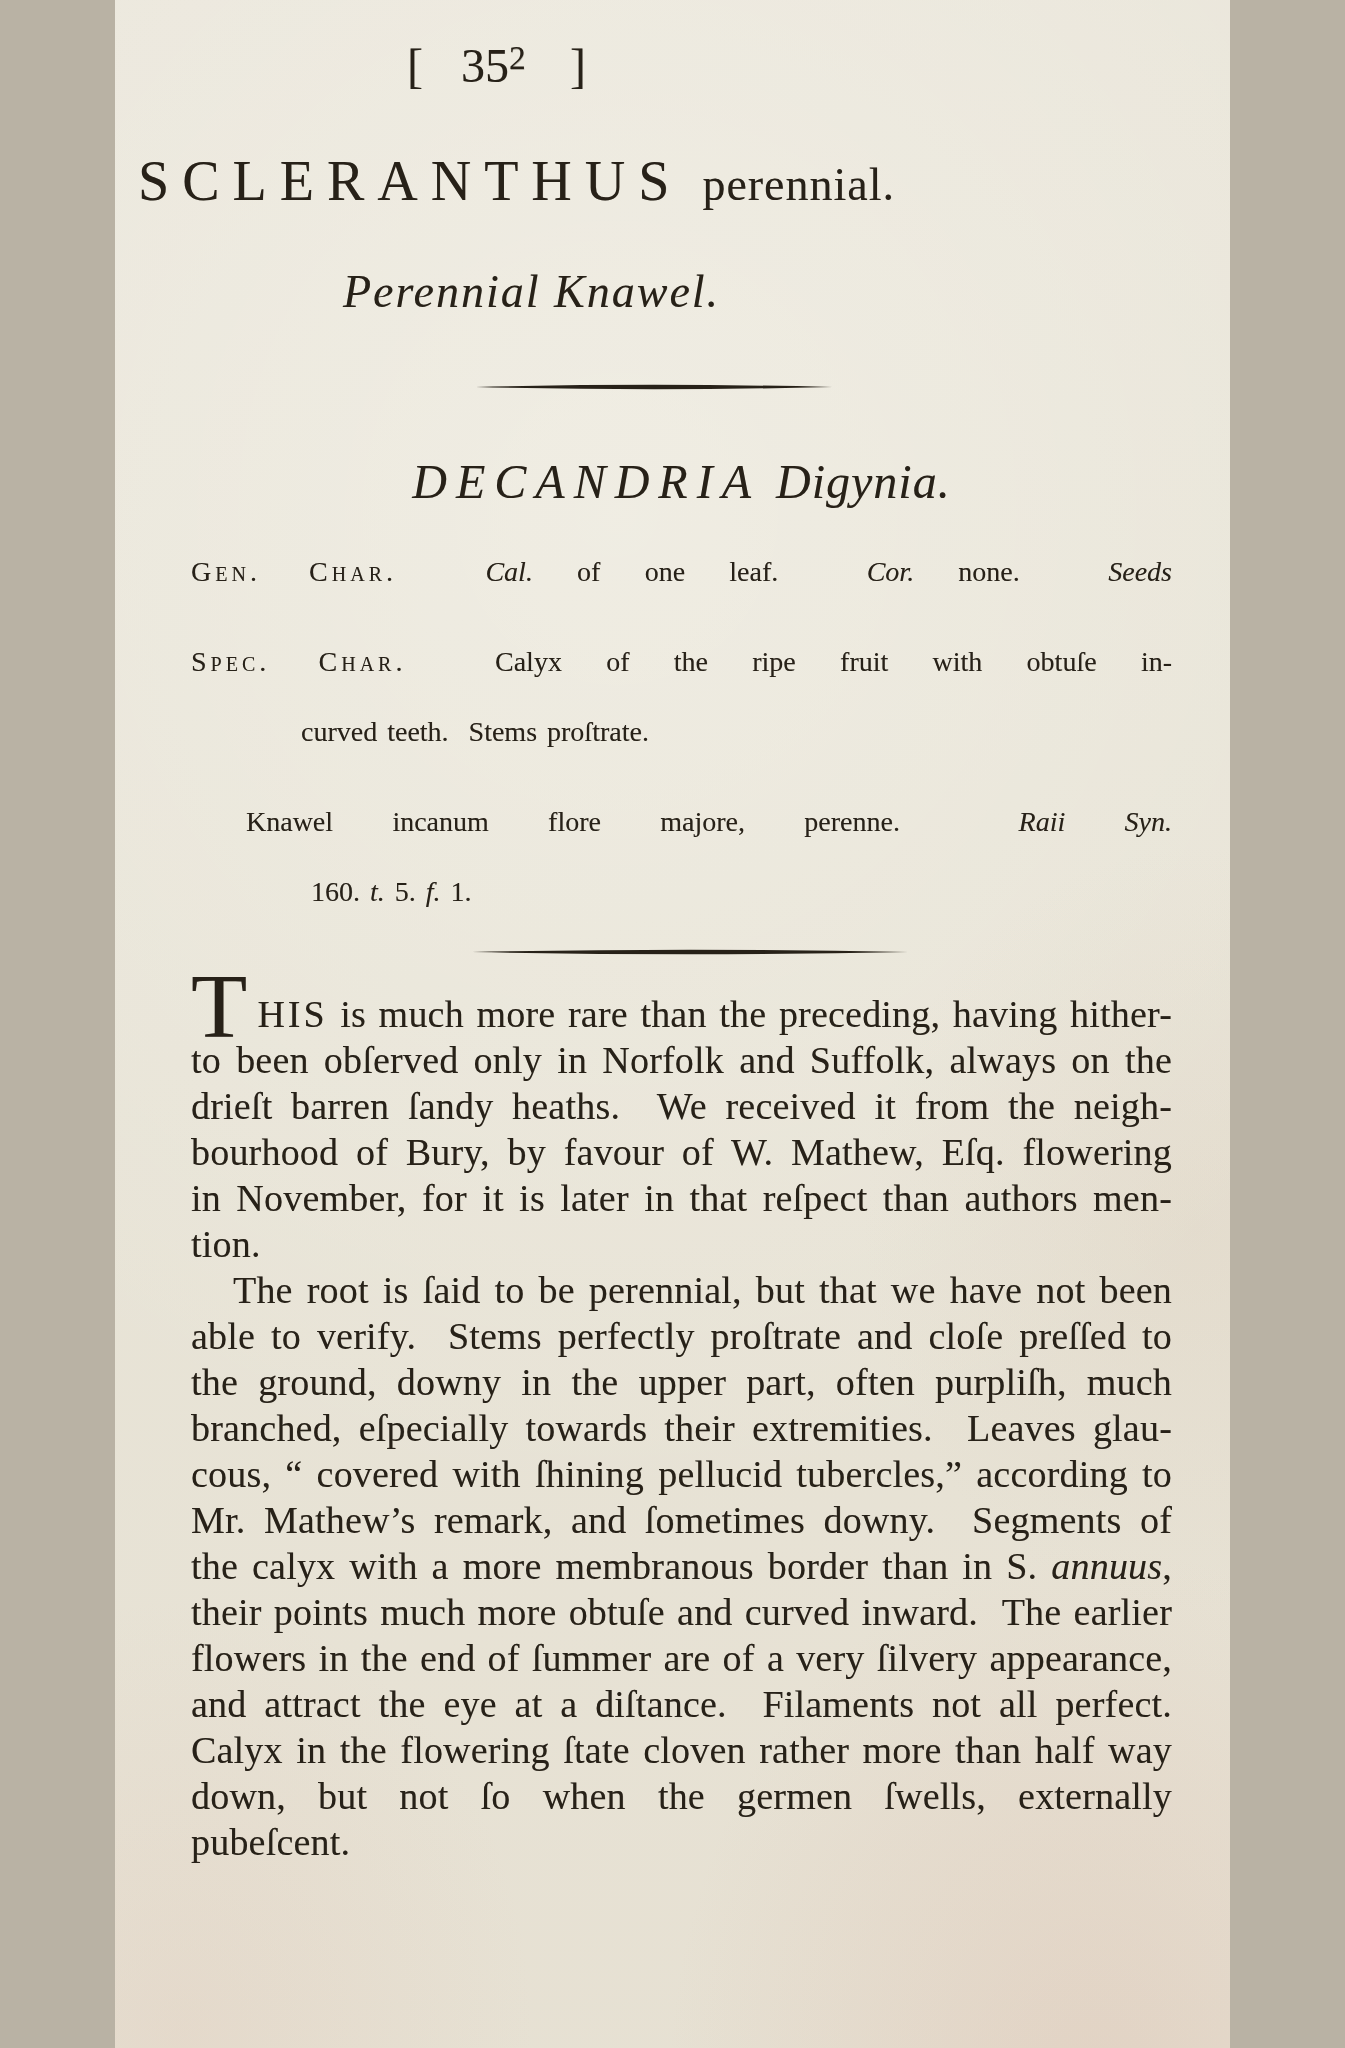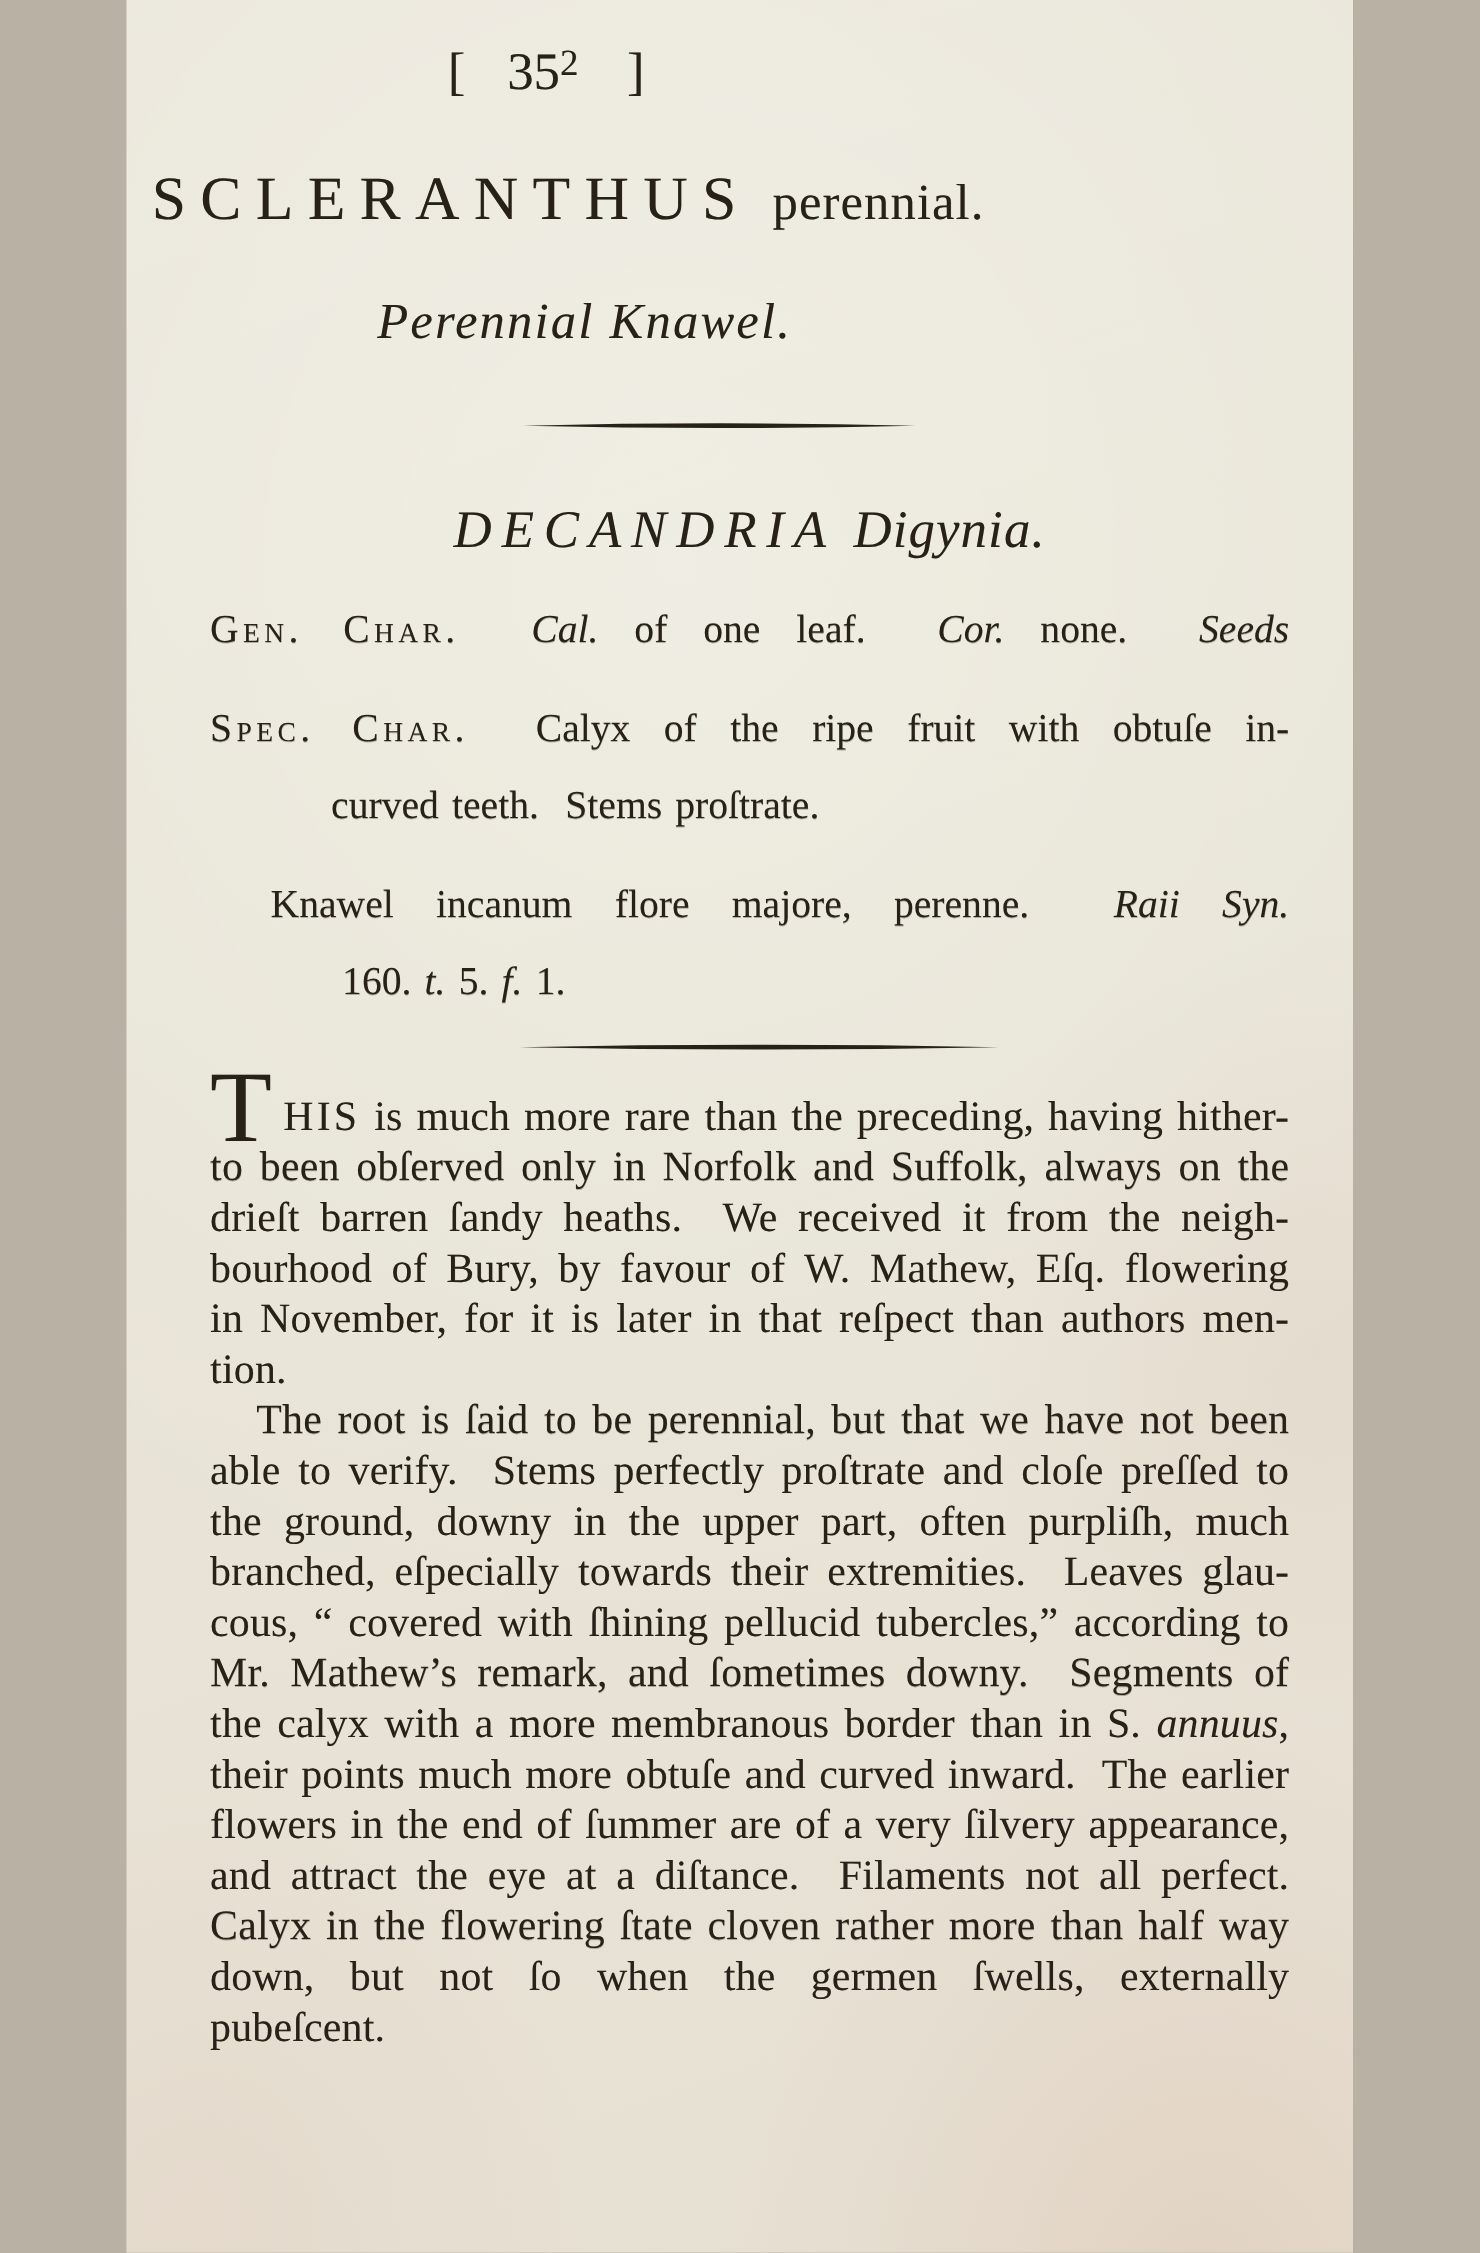--- a/index.html
+++ b/index.html
@@ -41,21 +41,21 @@
   
   .tline { white-space:pre-wrap; text-align:left; }
   .tline.just { text-align:justify; text-align-last:justify; }
   .r-i { font-style:italic; }
   .r-sc { font-variant:small-caps; letter-spacing:4px; }
   .r-caps { letter-spacing:3px; }
   .r-dc { font-size:92px; line-height:46px; vertical-align:-10px; margin-right:10px; }
   
   .entries { margin-top:28px; }
   .entry { margin-bottom:20px; }
-  .entries .tline { font-size:36px; line-height:70px; word-spacing:3px; }
+  .entries .tline { font-size:28px; line-height:70px; word-spacing:3px; }
   
   .bodytext { margin-top:26px; }
   .bodytext .tline { font-size:38px; line-height:46px; word-spacing:1.5px; letter-spacing:0.2px; }
 </style>
 </head>
 <body>
 
 <div class="page">
 
   <div class="header">

